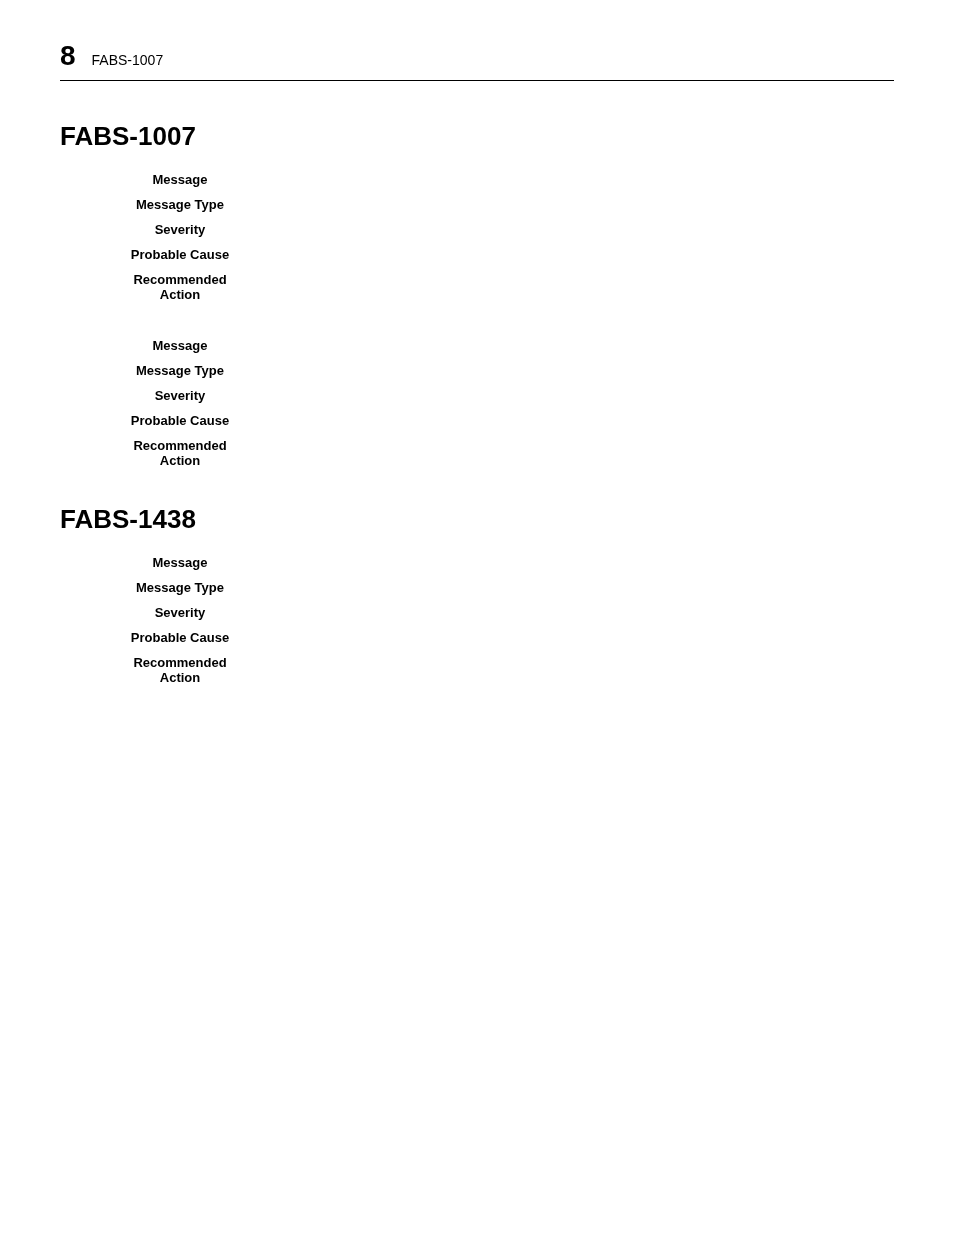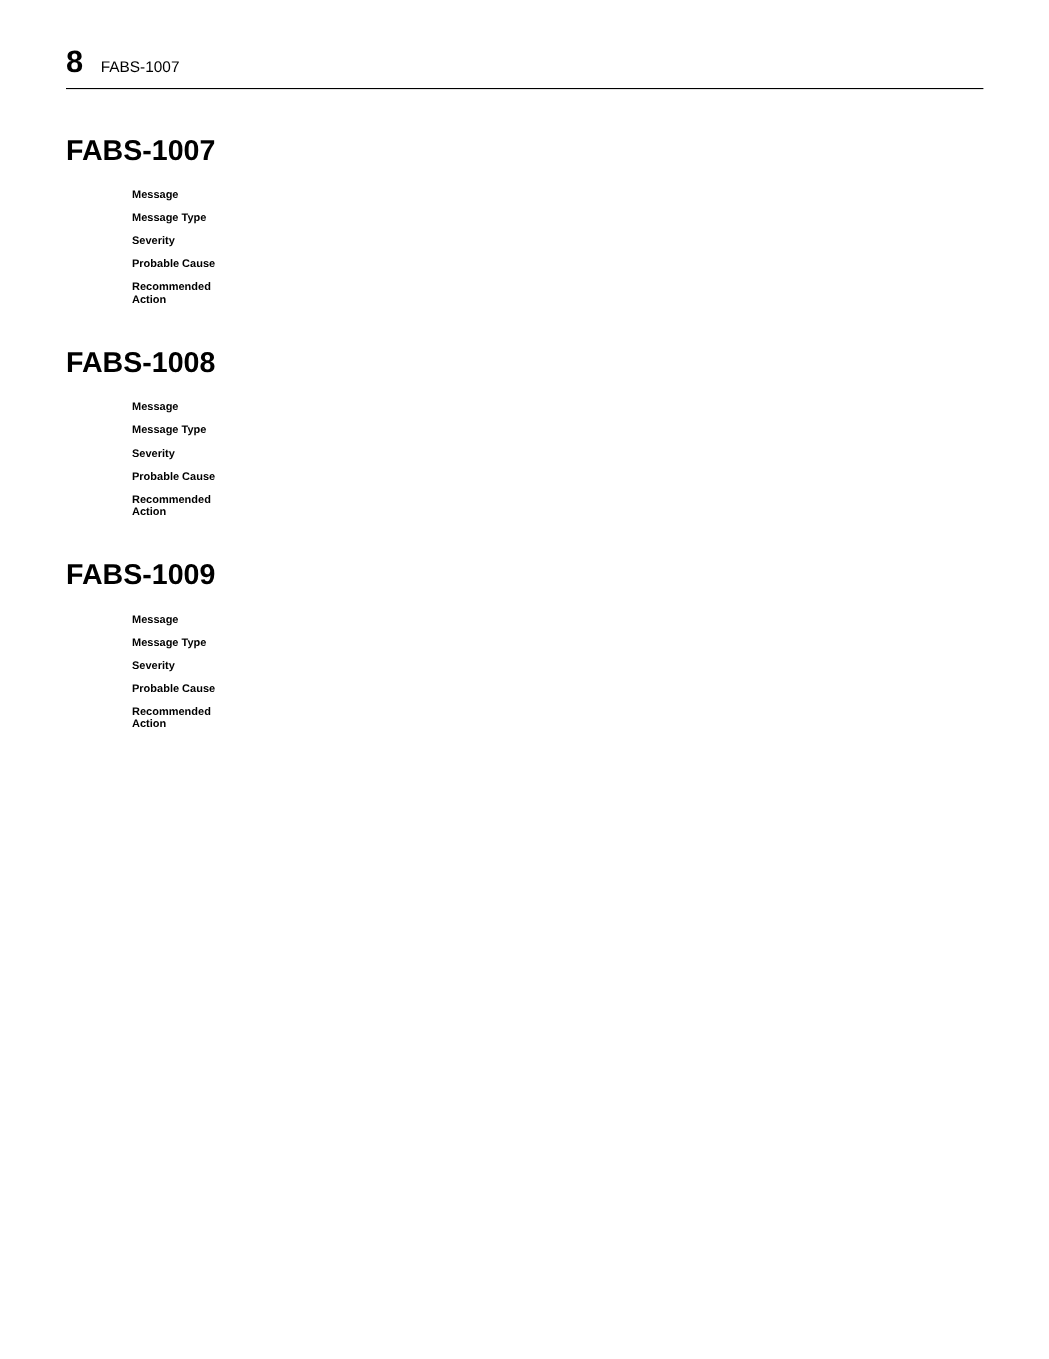--- a/index.html
+++ b/index.html
@@ -46,24 +46,24 @@
       margin-bottom: 20px;
     }
 
     .field-row {
       display: flex;
       margin-bottom: 10px;
       padding-left: 60px;
     }
 
     .field-label {
-      font-size: 10px;
+      font-size: 13px;
       font-weight: bold;
       min-width: 140px;
-      text-align: left;
+      text-align: center;
       padding-right: 20px;
     }
 
     .field-value {
       font-size: 13px;
       flex: 1;
     }
 
     .field-row.recommended-action {
     }
@@ -94,21 +94,20 @@
       <div class="field-row">
         <div class="field-label">Probable Cause</div>
         <div class="field-value"></div>
       </div>
       <div class="field-row recommended-action">
         <div class="field-label">Recommended<br>Action</div>
         <div class="field-value"></div>
       </div>
     </div>
     <div class="section">
-      <div class="section-title">FABS-1008</div>
       <div class="field-row">
         <div class="field-label">Message</div>
         <div class="field-value"></div>
       </div>
       <div class="field-row">
         <div class="field-label">Message Type</div>
         <div class="field-value"></div>
       </div>
       <div class="field-row">
         <div class="field-label">Severity</div>
@@ -117,21 +116,21 @@
       <div class="field-row">
         <div class="field-label">Probable Cause</div>
         <div class="field-value"></div>
       </div>
       <div class="field-row recommended-action">
         <div class="field-label">Recommended<br>Action</div>
         <div class="field-value"></div>
       </div>
     </div>
     <div class="section">
-      <div class="section-title">FABS-1009</div>
+      <div class="section-title">FABS-1438</div>
       <div class="field-row">
         <div class="field-label">Message</div>
         <div class="field-value"></div>
       </div>
       <div class="field-row">
         <div class="field-label">Message Type</div>
         <div class="field-value"></div>
       </div>
       <div class="field-row">
         <div class="field-label">Severity</div>

